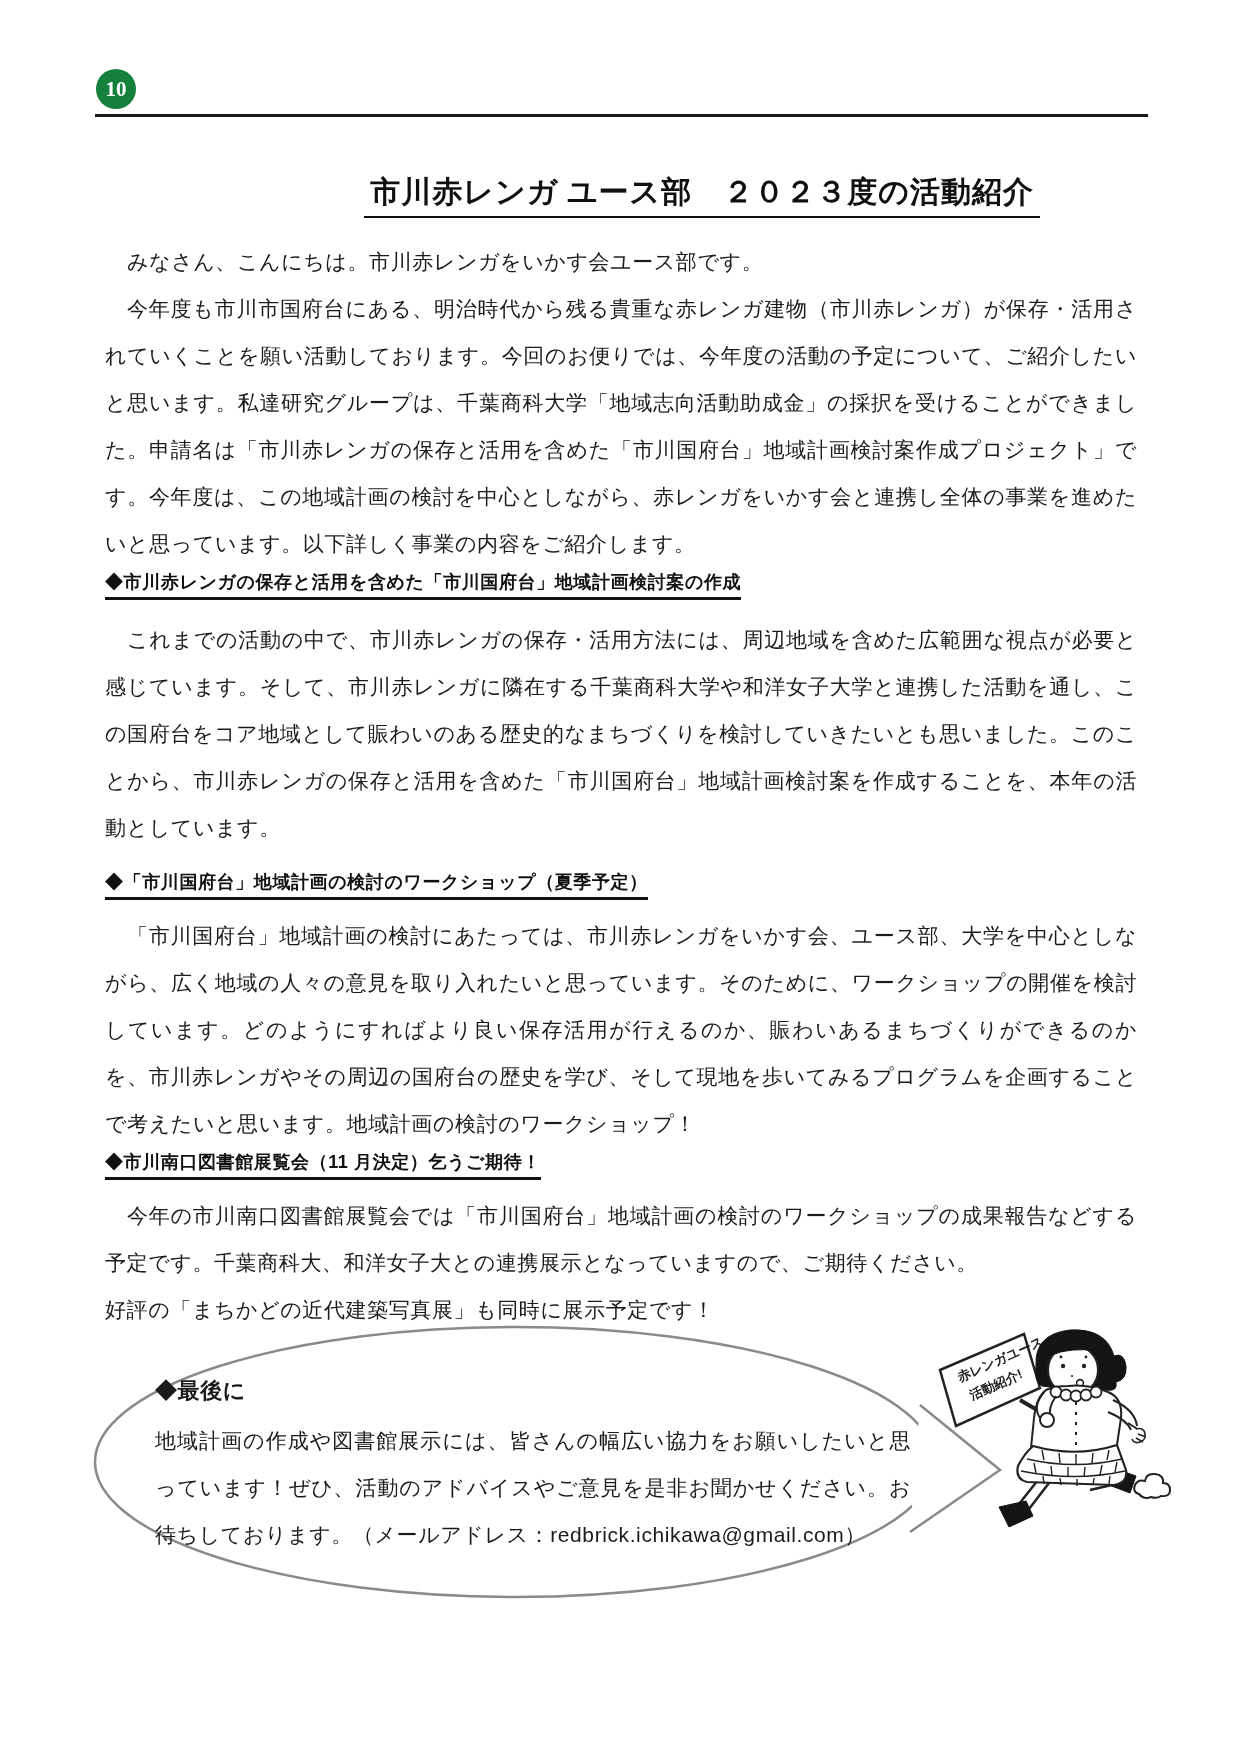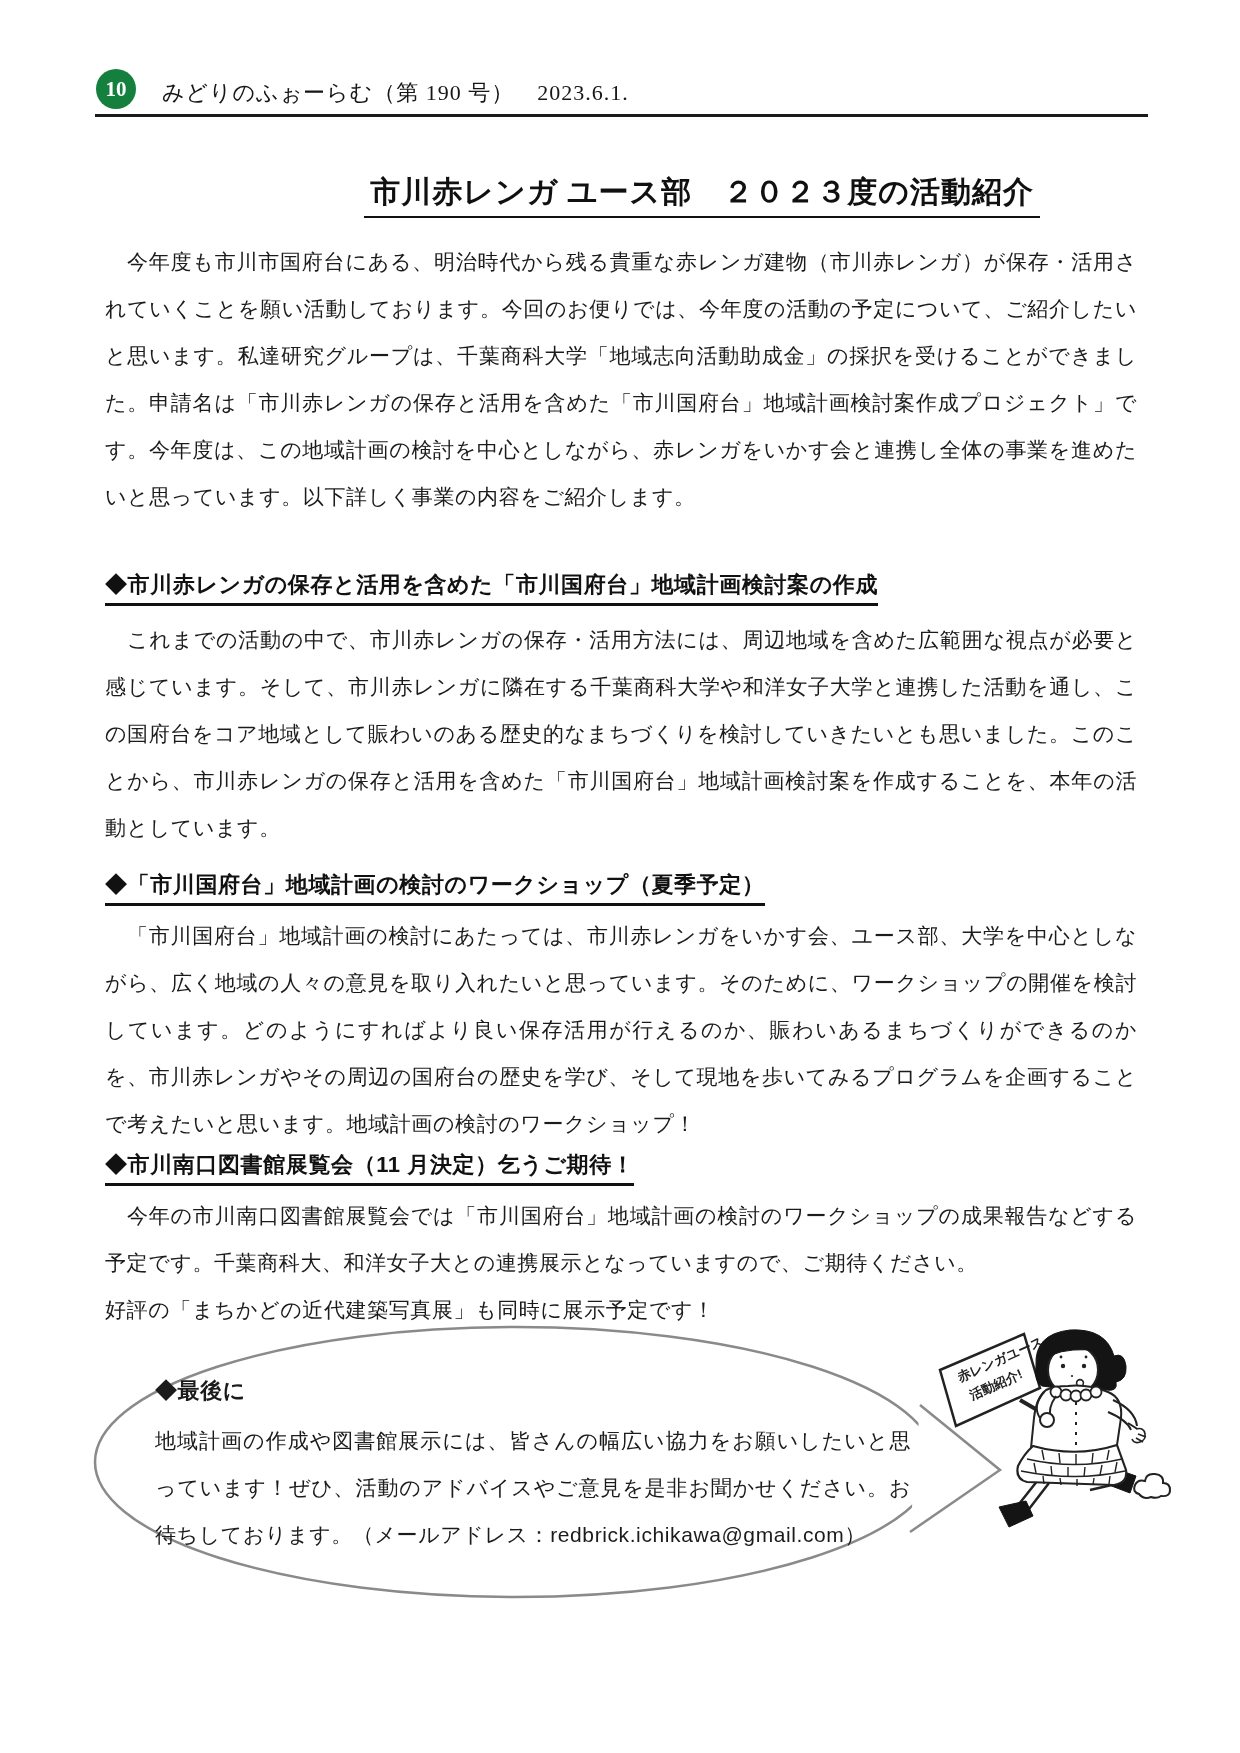--- a/index.html
+++ b/index.html
@@ -20,48 +20,48 @@
   .title-wrap span{display:inline-block;font-family:"Liberation Serif",serif;font-weight:bold;
          font-size:30px;letter-spacing:1px;color:#101010;border-bottom:2px solid #101010;
          padding:0 6px 3px 6px;}
 
   
   .bodyblock{left:105px;width:1032px;font-size:21px;line-height:47px;letter-spacing:0.6px;
          text-align:justify;text-align-last:left;color:#1b1b1b;}
   .bodyblock p{margin:0;text-indent:22px;}
   .bodyblock p.no-indent{text-indent:0;}
 
-  .sec-h{left:105px;font-size:22px;font-weight:bold;letter-spacing:0.6px;color:#111;}
+  .sec-h{left:105px;font-size:18px;font-weight:bold;letter-spacing:0.6px;color:#111;}
   .sec-h span{display:inline-block;border-bottom:3px solid #111;padding-bottom:3px;}
 
   
   .bubble-svg{left:85px;top:1320px;}
   .bubble-text{left:155px;top:1362px;width:756px;font-size:21px;line-height:47px;
          letter-spacing:0.6px;text-align:justify;text-align-last:left;color:#1b1b1b;}
   .bubble-text .b-head{font-weight:bold;font-size:22px;line-height:30px;margin:14px 0 11px 0;}
   .bubble-text p{margin:0;}
 
   .girl-svg{left:930px;top:1326px;}
 </style>
 </head>
 <body>
 
 <div class="page">
 
   <div class="abs badge">
     <span>10</span>
   </div>
-  <div class="abs header-text">みどりのふぉーらむ（第 190 号）　2023.6.1.</div>
   <div class="abs rule"></div>
 
   <div class="abs title-wrap">
     <span>市川赤レンガ ユース部　２０２３度の活動紹介</span>
   </div>
 
   <div class="abs bodyblock" style="top:238px;">
+    <p>みなさん、こんにちは。市川赤レンガをいかす会ユース部です。</p>
     <p>今年度も市川市国府台にある、明治時代から残る貴重な赤レンガ建物（市川赤レンガ）が保存・活用されていくことを願い活動しております。今回のお便りでは、今年度の活動の予定について、ご紹介したいと思います。私達研究グループは、千葉商科大学「地域志向活動助成金」の採択を受けることができました。申請名は「市川赤レンガの保存と活用を含めた「市川国府台」地域計画検討案作成プロジェクト」です。今年度は、この地域計画の検討を中心としながら、赤レンガをいかす会と連携し全体の事業を進めたいと思っています。以下詳しく事業の内容をご紹介します。</p>
   </div>
 
   <div class="abs sec-h" style="top:570px;">
     <span>◆市川赤レンガの保存と活用を含めた「市川国府台」地域計画検討案の作成</span>
   </div>
   <div class="abs bodyblock" style="top:616px;">
     <p>これまでの活動の中で、市川赤レンガの保存・活用方法には、周辺地域を含めた広範囲な視点が必要と感じています。そして、市川赤レンガに隣在する千葉商科大学や和洋女子大学と連携した活動を通し、この国府台をコア地域として賑わいのある歴史的なまちづくりを検討していきたいとも思いました。このことから、市川赤レンガの保存と活用を含めた「市川国府台」地域計画検討案を作成することを、本年の活動としています。</p>
   </div>
 

